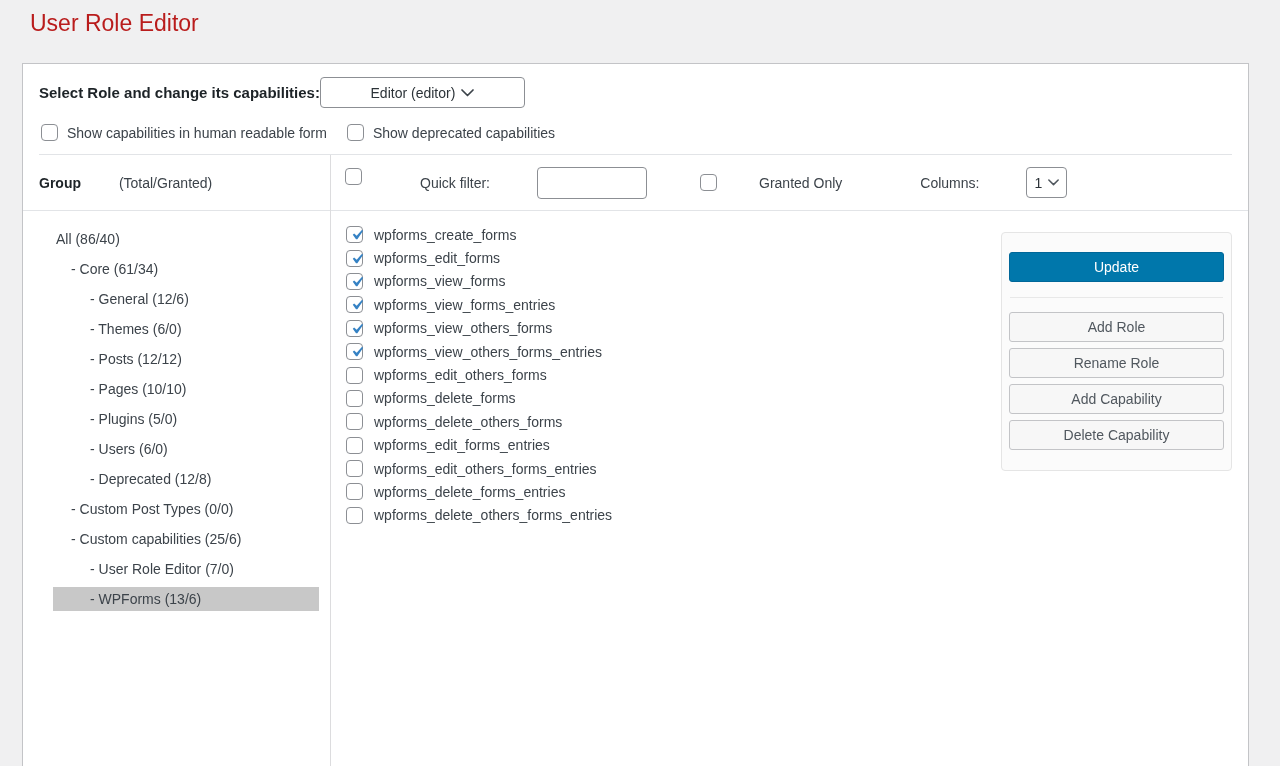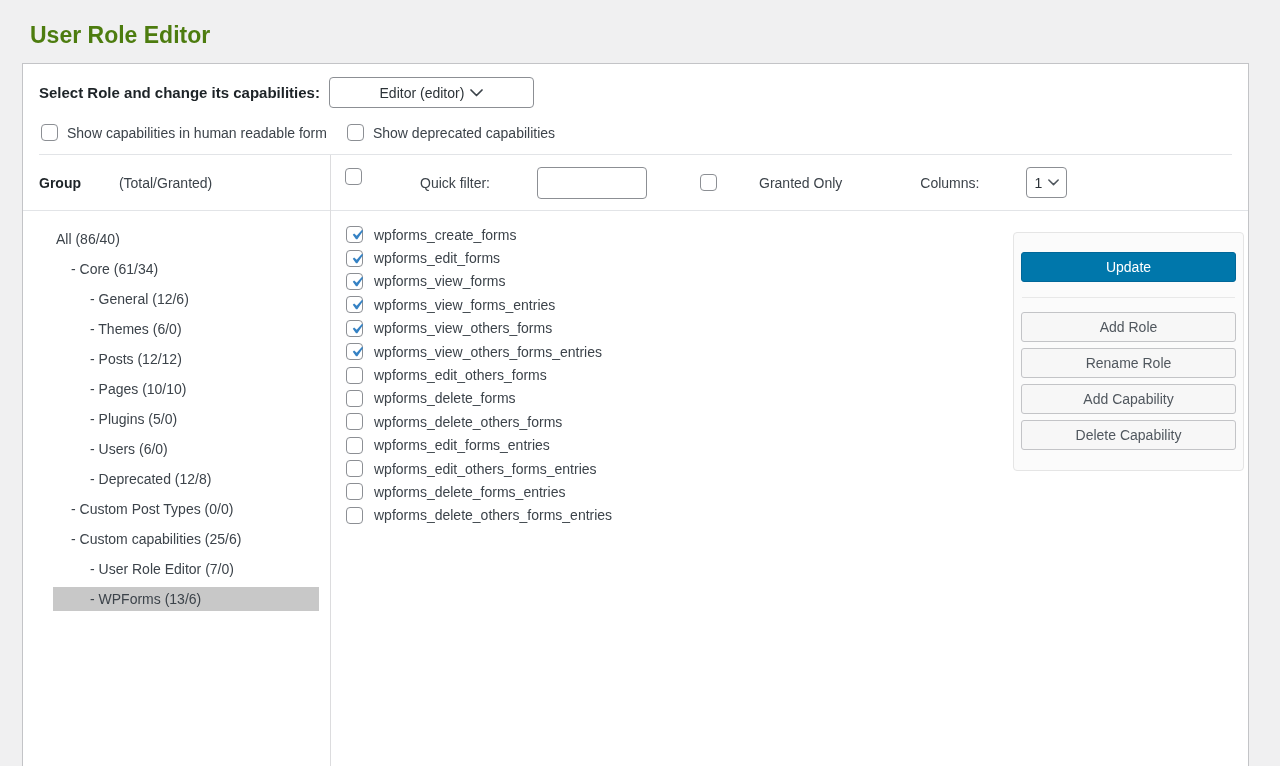--- a/index.html
+++ b/index.html
@@ -4,29 +4,29 @@
 <style>
   * { box-sizing: border-box; margin: 0; padding: 0; }
   html, body { width: 1280px; height: 766px; overflow: hidden; }
   body {
     background: #f0f0f1;
     font-family: "Liberation Sans", sans-serif;
     color: #3c434a;
     position: relative;
   }
   .page-title {
-    position: absolute; left: 30px; top: 22px;
-    font-size: 23px; font-weight: 700; color: #4d7c0f; line-height: 1.2;
+    position: absolute; left: 30px; top: 10px;
+    font-size: 23px; font-weight: 400; color: #b91c1c; line-height: 1.2;
   }
   .panel {
     position: absolute; left: 22px; top: 63px; width: 1227px; height: 720px;
     background: #fff; border: 1px solid #c3c4c7;
   }
   
-  .role-row { display: flex; align-items: center; padding: 13px 16px 0 16px; gap: 9px; }
+  .role-row { display: flex; align-items: center; padding: 13px 16px 0 16px; gap: 0; }
   .role-label { font-size: 15px; font-weight: 700; color: #1d2327; }
   .select {
     height: 31px; background: #fff; border: 1px solid #8c8f94; border-radius: 4px;
     display: flex; align-items: center; justify-content: center;
     font-size: 14px; color: #2c3338; padding: 0 10px; cursor: pointer;
   }
   .role-select { width: 205px; }
   .cols-select { width: 41px; padding: 0 7px; }
   .chev { flex-shrink: 0; margin-left: 6px; }
   
@@ -76,21 +76,21 @@
   .tree-item.lvl1 { padding-left: 18px; }
   .tree-item.lvl2 { padding-left: 37px; }
   .tree-item.selected { background: #c8c8c8; }
   
   .cap-list { padding: 12px 8px 0 15px; }
   .cap-row { display: flex; align-items: center; height: 23.4px; }
   .cap-row .cb { margin-right: 11px; }
   .cap-label { font-size: 14px; color: #3c434a; }
   
   .actions {
-    position: absolute; top: 77px; right: 4px; width: 231px;
+    position: absolute; top: 77px; right: 16px; width: 231px;
     background: #fbfbfb; border: 1px solid #e5e5e5; border-radius: 4px;
     padding: 19px 7px 20px 7px;
     margin-left: 40px;
   }
   .btn {
     display: block; width: 100%; height: 30px; border-radius: 3px;
     font-size: 14px; cursor: pointer; font-family: "Liberation Sans", sans-serif;
   }
   .btn-primary {
     background: #0077ab; border: 1px solid #006799; color: #fff;

